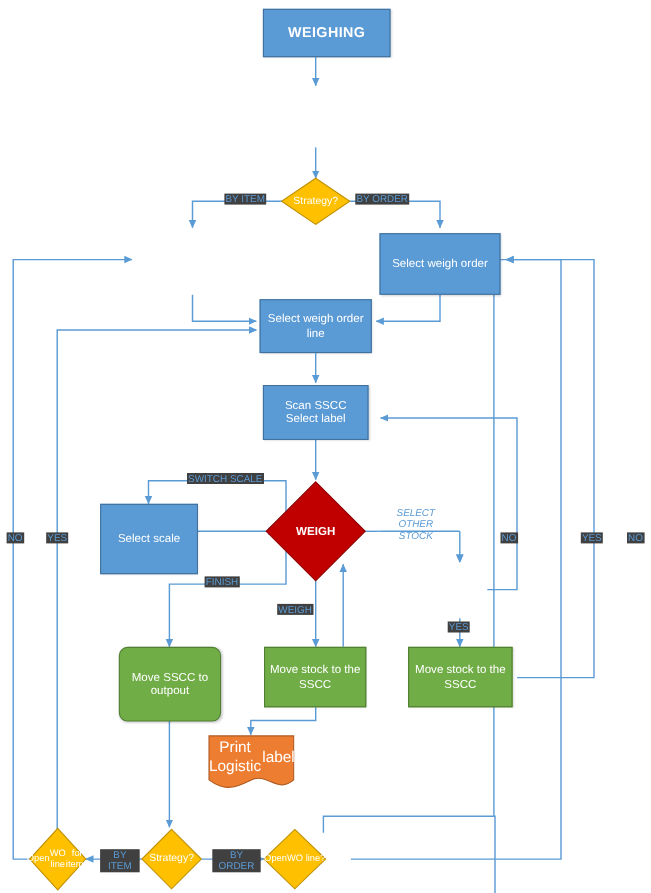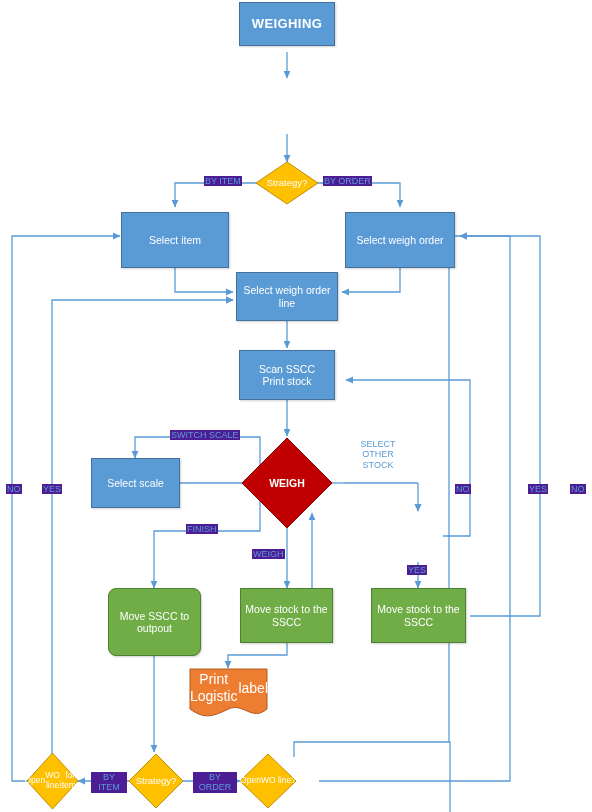--- a/index.html
+++ b/index.html
@@ -98,21 +98,21 @@
     padding-bottom: 12px;
     box-sizing: border-box;
     pointer-events: none;
   }
   .edge-label {
     position: absolute;
     color: #5B9BD5;
     font-size: 9px;
     line-height: 1.15;
     text-align: center;
-    background: #4c1d95;
+    background: #404040;
     white-space: nowrap;
     z-index: 5;
     padding: 0 1px;
   }
   .edge-label.two-line { white-space: normal; }
 </style>
 </head>
 <body>
 
 <div id="canvas">
@@ -185,49 +185,46 @@
 
       <path d="M450,742 L450,420 L450,236" stroke="none"></path>
       <path d="M449,742 L449,250"></path>
       <path d="M449,250 L449,236 L460,236"></path>
 
       <path d="M265,806 L265,790" stroke="none"></path>
 
     </g>
   </svg>
 
-  <div class="node rect blue title-box" style="left:239px; top:2px; width:96px; height:44px;">
+  <div class="node rect blue title-box" style="left:239px; top:8px; width:116px; height:44px;">
     <span class="node-label">WEIGHING</span>
   </div>
 
 
   <div class="diamond-wrap" style="left:255px; top:161px; width:64px; height:44px;">
     <svg width="64" height="44" viewBox="0 0 64 44">
       <polygon points="32,1 63,22 32,43 1,22" fill="#FFC000" stroke="#BF9000" stroke-width="1"></polygon>
     </svg>
     <span class="dtext">Strategy?</span>
   </div>
 
-  <div class="node rect blue" style="left:121px; top:212px; width:108px; height:56px;">
-    <span class="node-label proc-label">Select item</span>
-  </div>
 
   <div class="node rect blue" style="left:345px; top:212px; width:110px; height:56px;">
     <span class="node-label proc-label">Select weigh order</span>
   </div>
 
   <div class="node rect blue" style="left:236px; top:272px; width:102px; height:49px;">
     <span class="node-label proc-label"><span>Select weigh order</span><br><span>line</span></span>
   </div>
 
   <div class="node rect blue" style="left:239px; top:350px; width:96px; height:50px;text-align:center;">
-    <span class="node-label proc-label"><span>Scan SSCC</span><br><span>Print stock</span></span>
-  </div>
-
-  <div class="node rect blue" style="left:91px; top:458px; width:89px; height:50px;justify-content:flex-end;">
+    <span class="node-label proc-label"><span>Scan SSCC</span><br><span>Select label</span></span>
+  </div>
+
+  <div class="node rect blue" style="left:91px; top:458px; width:89px; height:64px;justify-content:flex-end;">
     <span class="node-label proc-label">Select scale</span>
   </div>
 
   <div class="diamond-wrap weigh" style="left:241px; top:437px; width:92px; height:92px;">
     <svg width="92" height="92" viewBox="0 0 92 92">
       <polygon points="46,1 91,46 46,91 1,46" fill="#C00000" stroke="#8B0000" stroke-width="1"></polygon>
     </svg>
     <span class="dtext">WEIGH</span>
   </div>
 
@@ -286,21 +283,21 @@
       </span>
   </div>
 
   <div class="edge-label" style="left:204px; top:176px;">BY ITEM</div>
   <div class="edge-label" style="left:323px; top:176px;">BY ORDER</div>
 
   <div class="edge-label" style="left:170px; top:430px;">SWITCH SCALE</div>
   <div class="edge-label" style="left:186px; top:524px;">FINISH</div>
   <div class="edge-label" style="left:252px; top:549px;">WEIGH</div>
 
-  <div class="edge-label two-line" style="left:357px; top:439px; width:40px; background:transparent;"><span>SELECT</span><br><span>OTHER</span><br><span>STOCK</span></div>
+  <div class="edge-label two-line" style="left:357px; top:461px; width:40px; background:transparent;font-style:italic;"><span>SELECT</span><br><span>OTHER</span><br><span>STOCK</span></div>
 
   <div class="edge-label" style="left:455px; top:484px;">NO</div>
   <div class="edge-label" style="left:407px; top:565px;">YES</div>
 
   <div class="edge-label" style="left:6px; top:484px;">NO</div>
   <div class="edge-label" style="left:42px; top:484px;">YES</div>
   <div class="edge-label" style="left:528px; top:484px;">YES</div>
   <div class="edge-label" style="left:570px; top:484px;">NO</div>
 
   <div class="edge-label two-line" style="left:91px; top:772px; width:34px;"><span>BY</span><br><span>ITEM</span></div>

